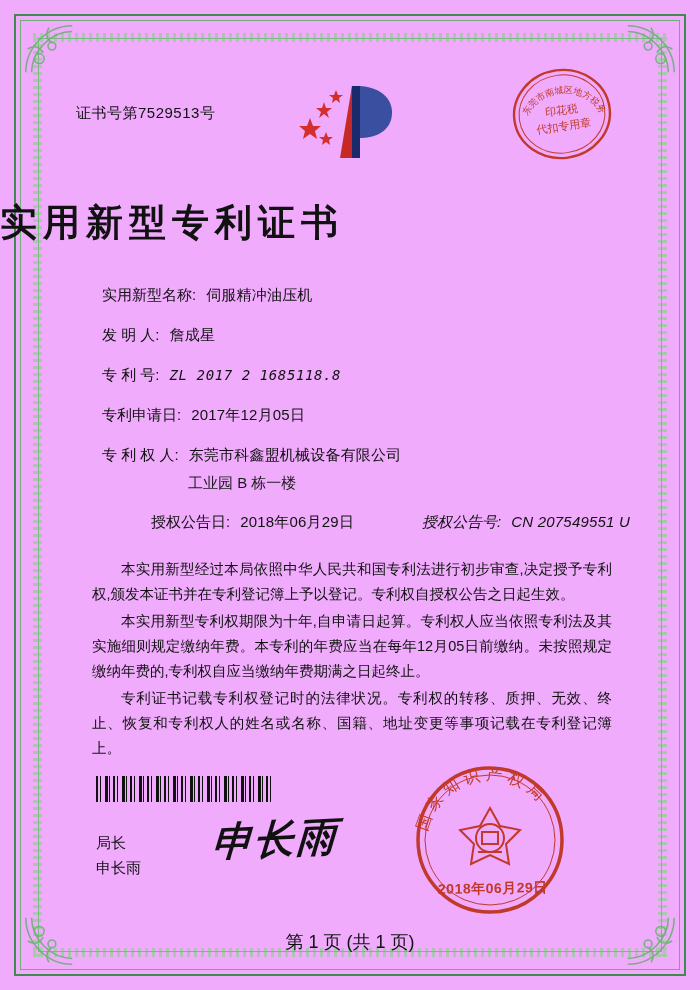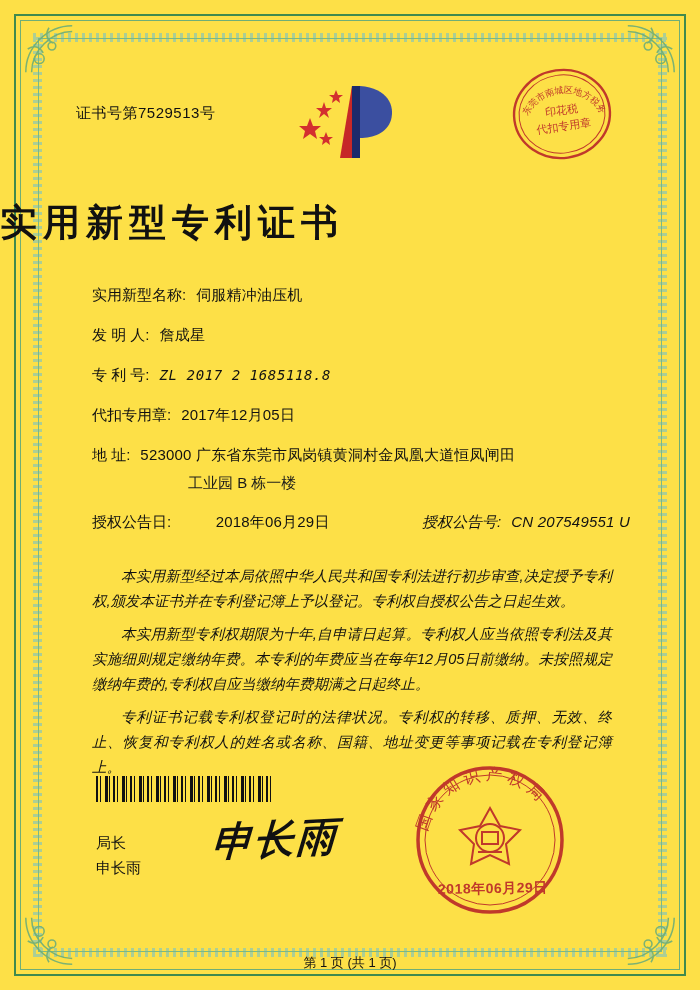--- a/index.html
+++ b/index.html
@@ -12,21 +12,21 @@
     height: 990px;
     font-family: "Liberation Sans", sans-serif;
     color: #1a1a1a;
     position: relative;
     overflow: hidden;
   }
 
   .page {
     position: absolute;
     inset: 0;
-    background: #fde047;
+    background: #f0abfc;
   }
 
   
   .border-outer {
     position: absolute;
     left: 14px;
     top: 14px;
     right: 14px;
     bottom: 14px;
     border: 2px solid #3f8a4e;
@@ -144,33 +144,34 @@
     display: flex;
     align-items: baseline;
     margin-bottom: 21px;
     font-size: 15px;
     color: #111;
   }
   .flabel {
     flex: 0 0 auto;
     white-space: nowrap;
     letter-spacing: 0;
+    margin-left: 10px;
   }
   .fvalue {
     margin-left: 10px;
     letter-spacing: .2px;
   }
   .fvalue.mono {
     font-family: "DejaVu Sans Mono", monospace;
     font-size: 14px;
     letter-spacing: .6px;
     font-style: italic;
   }
   .frow.two-col {
-    justify-content: space-between;
+    justify-content: flex-end;
   }
   .col2 {
     margin-left: 58px;
     display: flex;
     align-items: baseline;
     font-style: italic;
   }
   .addr-cont {
     margin: -12px 0 20px 96px;
     font-size: 15px;
@@ -181,23 +182,22 @@
     position: absolute;
     left: 92px;
     right: 88px;
     top: 556px;
     font-size: 14.5px;
     line-height: 25px;
     color: #111;
     text-align: justify;
   }
   .body-text p {
-    margin: 8px 0 2px 0;
+    margin: 1px 0 2px 0;
     text-indent: 2em;
-    font-style: italic;
   }
 
   
   .barcode {
     position: absolute;
     left: 96px;
     top: 776px;
     width: 176px;
     height: 26px;
     background:
@@ -230,23 +230,22 @@
     transform: rotate(-3deg) skewX(-6deg);
   }
 
   
   .footer {
     position: absolute;
     left: 0;
     right: 0;
     top: 930px;
     text-align: center;
-    font-size: 13px;
-    color: #111;
-    margin-top: 24px;
+    font-size: 18px;
+    color: #111;
   }
 </style>
 </head>
 <body>
 
 <div class="page">
 
   <div class="border-outer"></div>
   <div class="border-pattern"></div>
   <div class="border-mid"></div>
@@ -327,26 +326,26 @@
     </div>
     <div class="frow">
       <span class="flabel">发 明 人:</span>
       <span class="fvalue">詹成星</span>
     </div>
     <div class="frow">
       <span class="flabel">专 利 号:</span>
       <span class="fvalue mono">ZL 2017 2 1685118.8</span>
     </div>
     <div class="frow">
-      <span class="flabel">代扣专用章:</span>
+      <span class="flabel">专利申请日:</span>
       <span class="fvalue">2017年12月05日</span>
     </div>
     <div class="frow">
-      <span class="flabel">地    址:</span>
-      <span class="fvalue">523000 广东省东莞市凤岗镇黄洞村金凤凰大道恒凤闸田</span>
+      <span class="flabel">专 利 权 人:</span>
+      <span class="fvalue">东莞市科鑫盟机械设备有限公司</span>
     </div>
     <div class="addr-cont">工业园 B 栋一楼</div>
     <div class="frow two-col">
       <span class="flabel">授权公告日:</span>
       <span class="fvalue">2018年06月29日</span>
       <span class="col2">
         <span class="flabel">授权公告号:</span>
         <span class="fvalue">CN 207549551 U</span>
       </span>
     </div>

